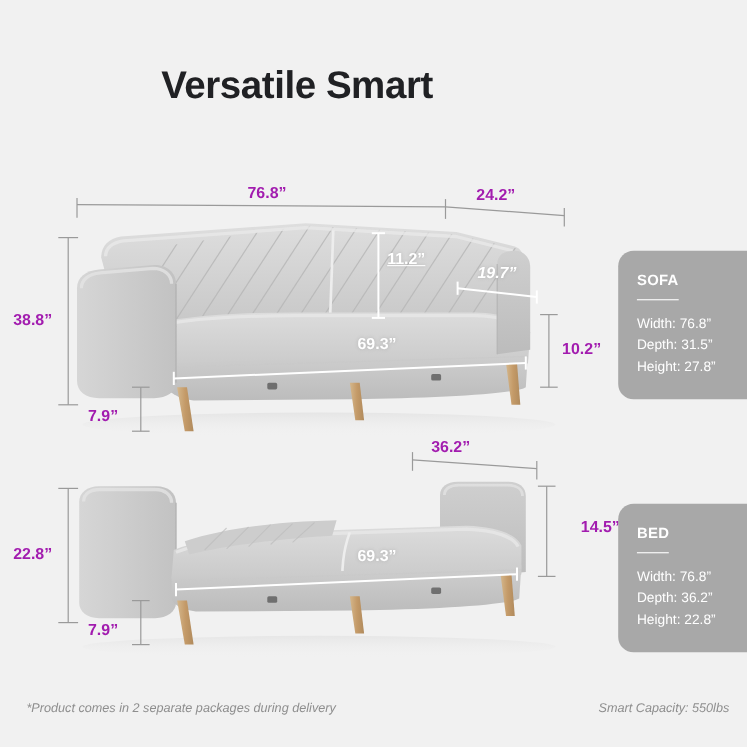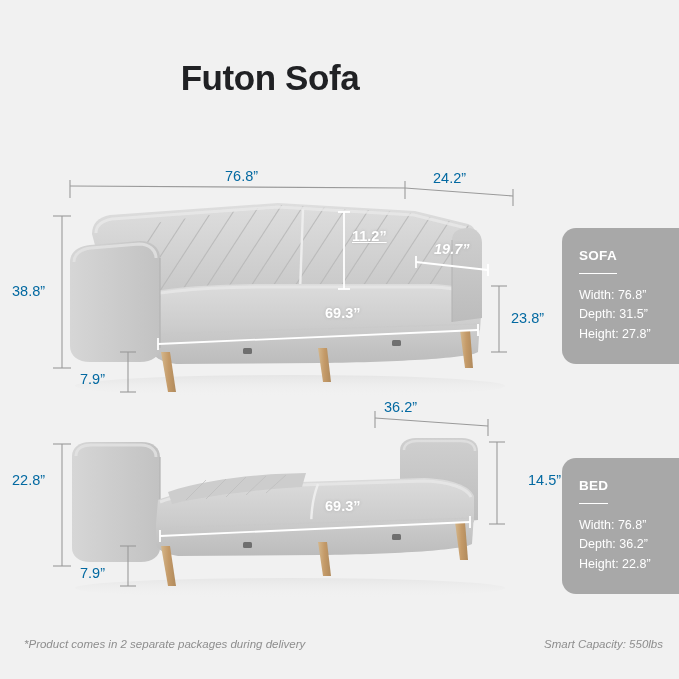--- a/index.html
+++ b/index.html
@@ -59,23 +59,23 @@
   }
   .info-card .card-row {
     font-size: 12.5px;
     line-height: 1.55;
     white-space: nowrap;
   }
 
   
   .dim {
     font-size: 14.5px;
-    color: #0369a1;
+    color: #a21caf;
     white-space: nowrap;
-    font-weight: 400;
+    font-weight: 700;
   }
   .dim-white {
     font-size: 14.5px;
     color: #ffffff;
     white-space: nowrap;
     font-weight: 600;
     text-shadow: 0 0 3px rgba(120,120,120,0.35);
   }
 
   
@@ -90,21 +90,21 @@
 
   svg { display: block; }
   #art { position: absolute; left: 0; top: 0; }
 </style>
 </head>
 <body>
 
 <div id="stage">
 
   <div id="title" class="abs">
-    <span class="line">Futon Sofa</span>
+    <span class="line">Versatile Smart</span>
   </div>
 
   <svg id="art" width="679" height="679" viewBox="0 0 679 679">
     <defs>
       <linearGradient id="gFabTop" x1="0" y1="0" x2="0" y2="1">
         <stop offset="0" stop-color="#dedede"></stop>
         <stop offset="1" stop-color="#c8c8c8"></stop>
       </linearGradient>
       <linearGradient id="gFabSeat" x1="0" y1="0" x2="0" y2="1">
         <stop offset="0" stop-color="#dcdcdc"></stop>
@@ -291,27 +291,27 @@
       <line x1="160" y1="536" x2="470" y2="522"></line>
       <line x1="160" y1="530" x2="160" y2="542"></line>
       <line x1="470" y1="516" x2="470" y2="528"></line>
     </g>
   </svg>
 
   <div class="abs dim" style="left:225px; top:168px;">76.8”</div>
   <div class="abs dim" style="left:433px; top:170px;">24.2”</div>
   <div class="abs dim" style="left:12px; top:283px;">38.8”</div>
   <div class="abs dim" style="left:80px; top:371px;">7.9”</div>
-  <div class="abs dim" style="left:511px; top:310px;">23.8”</div>
+  <div class="abs dim" style="left:511px; top:310px;">10.2”</div>
   <div class="abs dim-white" style="left:352px; top:228px;text-decoration:underline;">11.2”</div>
   <div class="abs dim-white" style="left:434px; top:241px;font-style:italic;">19.7”</div>
   <div class="abs dim-white" style="left:325px; top:305px;">69.3”</div>
 
-  <div class="abs dim" style="left:384px; top:399px;">36.2”</div>
-  <div class="abs dim" style="left:12px; top:472px;">22.8”</div>
+  <div class="abs dim" style="left:392px; top:399px;">36.2”</div>
+  <div class="abs dim" style="left:12px; top:496px;">22.8”</div>
   <div class="abs dim" style="left:80px; top:565px;">7.9”</div>
   <div class="abs dim" style="left:509px; top:472px;margin-left:19px;">14.5”</div>
   <div class="abs dim-white" style="left:325px; top:498px;">69.3”</div>
 
   <div id="card-sofa" class="abs info-card">
     <div class="card-title">SOFA</div>
     <div class="card-row">Width: 76.8”</div>
     <div class="card-row">Depth: 31.5”</div>
     <div class="card-row">Height: 27.8”</div>
   </div>

